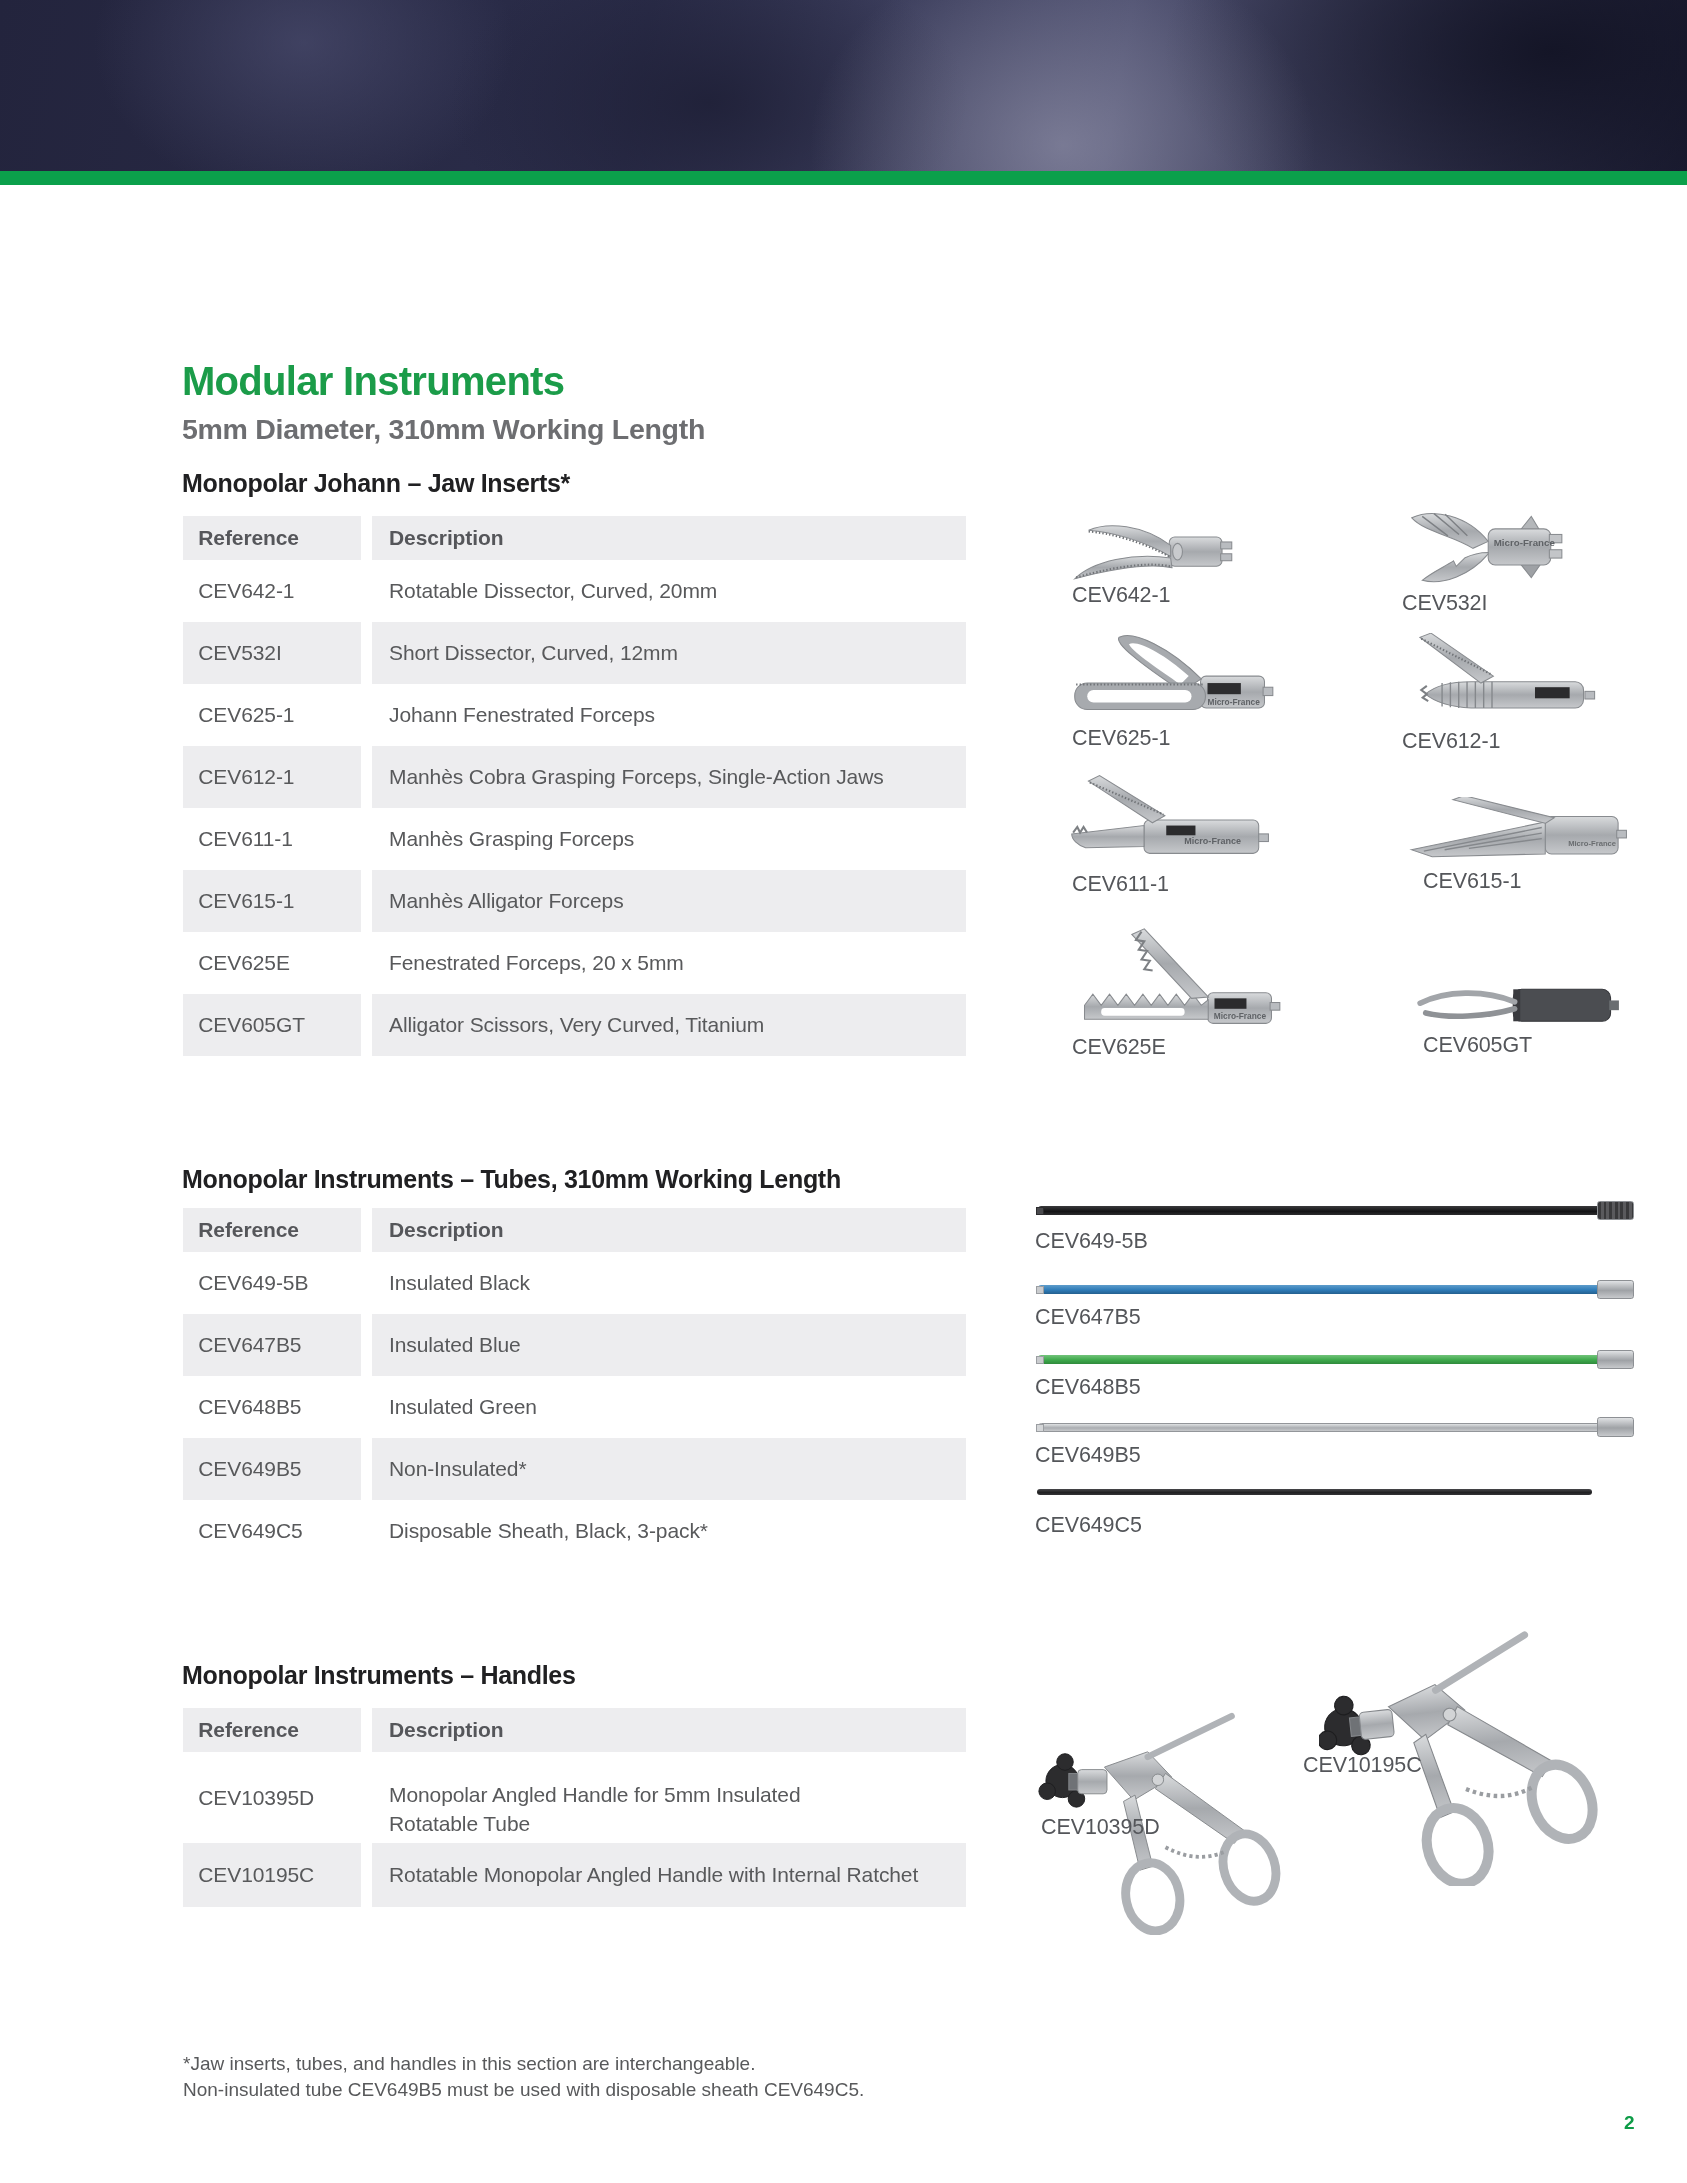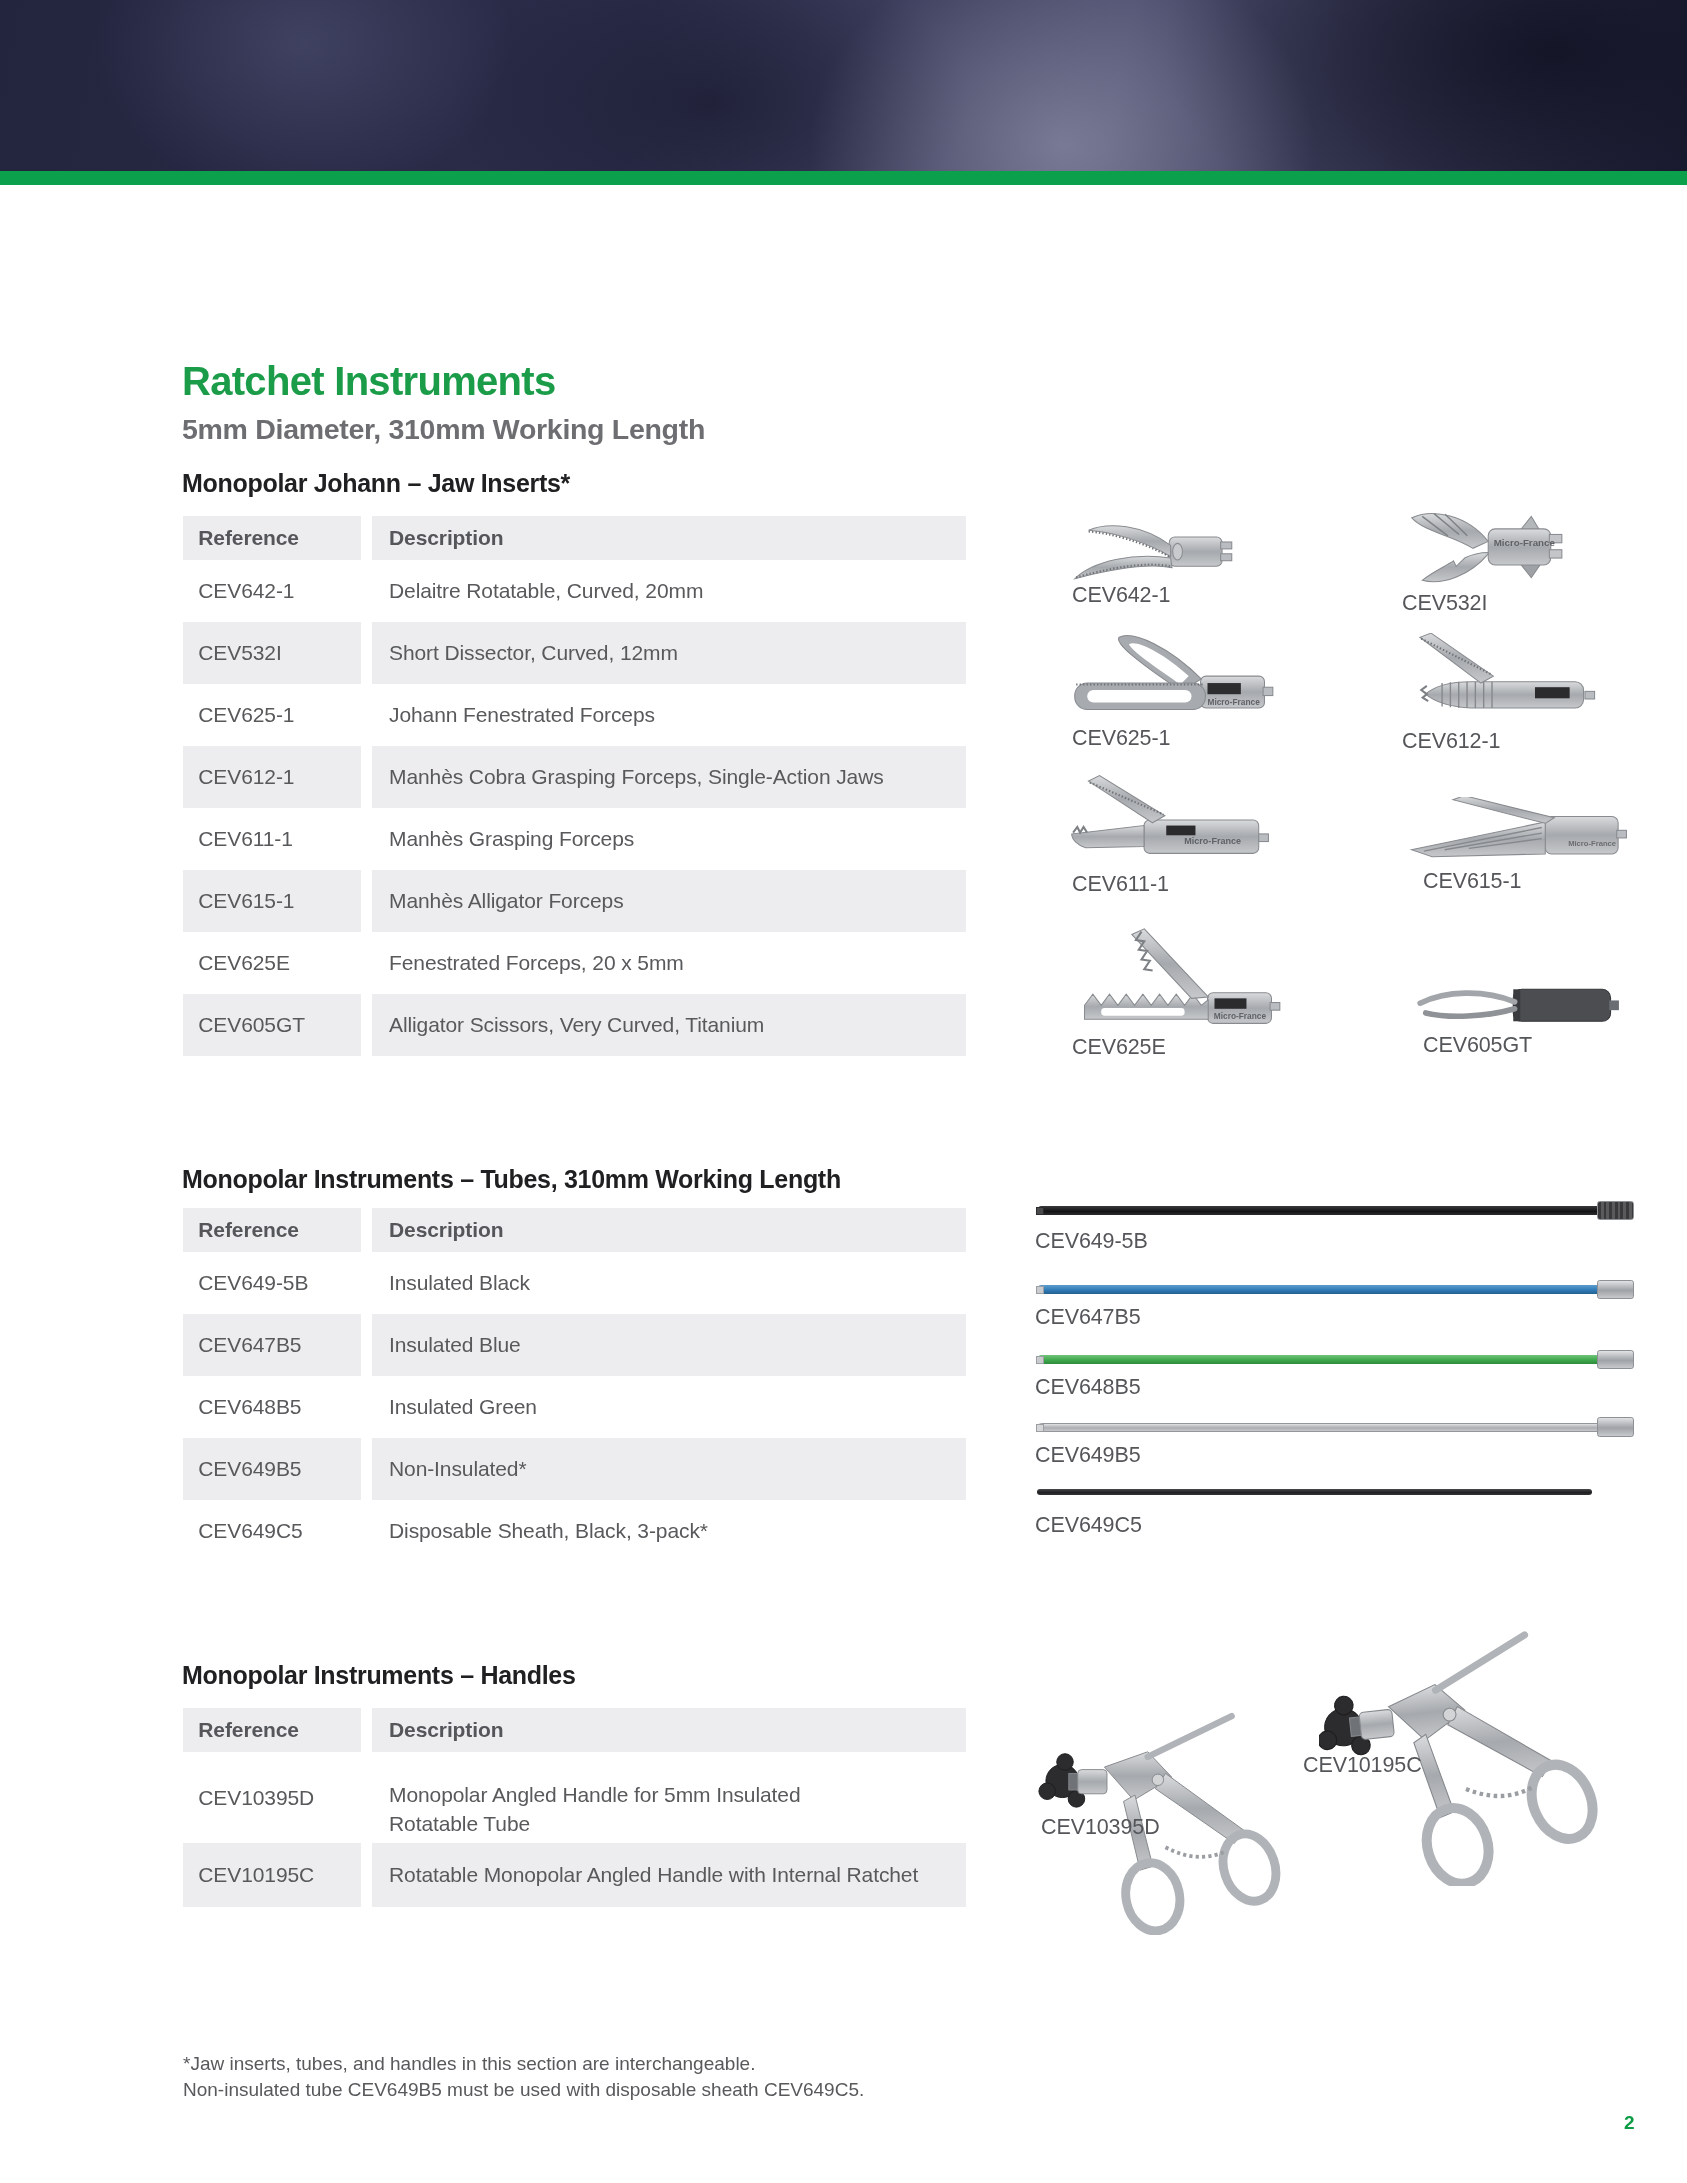--- a/index.html
+++ b/index.html
@@ -70,35 +70,35 @@
       <circle cx="186" cy="116" r="9" fill="#d2d4d6"></circle>
     </g>
   </defs>
 </svg>
 
 <div id="page">
 
   <div class="hero"></div>
   <div class="greenbar"></div>
 
-  <div class="title">Ratchet Instruments</div>
+  <div class="title">Modular Instruments</div>
   <div class="subtitle">5mm Diameter, 310mm Working Length</div>
 
   <div class="sech" style="top:469px">Monopolar Johann – Jaw Inserts*</div>
 
   <div class="tbl" style="top:516px">
     <div class="trow thead" style="height:44px">
       <div class="c1">Reference</div>
         <div class="gap"></div>
       <div class="c2">Description</div>
     </div>
     <div class="trow" style="height:62px">
       <div class="c1">CEV642-1</div>
         <div class="gap"></div>
-      <div class="c2">Delaitre Rotatable,  Curved, 20mm</div>
+      <div class="c2">Rotatable Dissector,  Curved, 20mm</div>
     </div>
     <div class="trow alt" style="height:62px">
       <div class="c1">CEV532I</div>
         <div class="gap"></div>
       <div class="c2">Short Dissector, Curved, 12mm</div>
     </div>
     <div class="trow" style="height:62px">
       <div class="c1">CEV625-1</div>
         <div class="gap"></div>
       <div class="c2">Johann Fenestrated Forceps</div>

